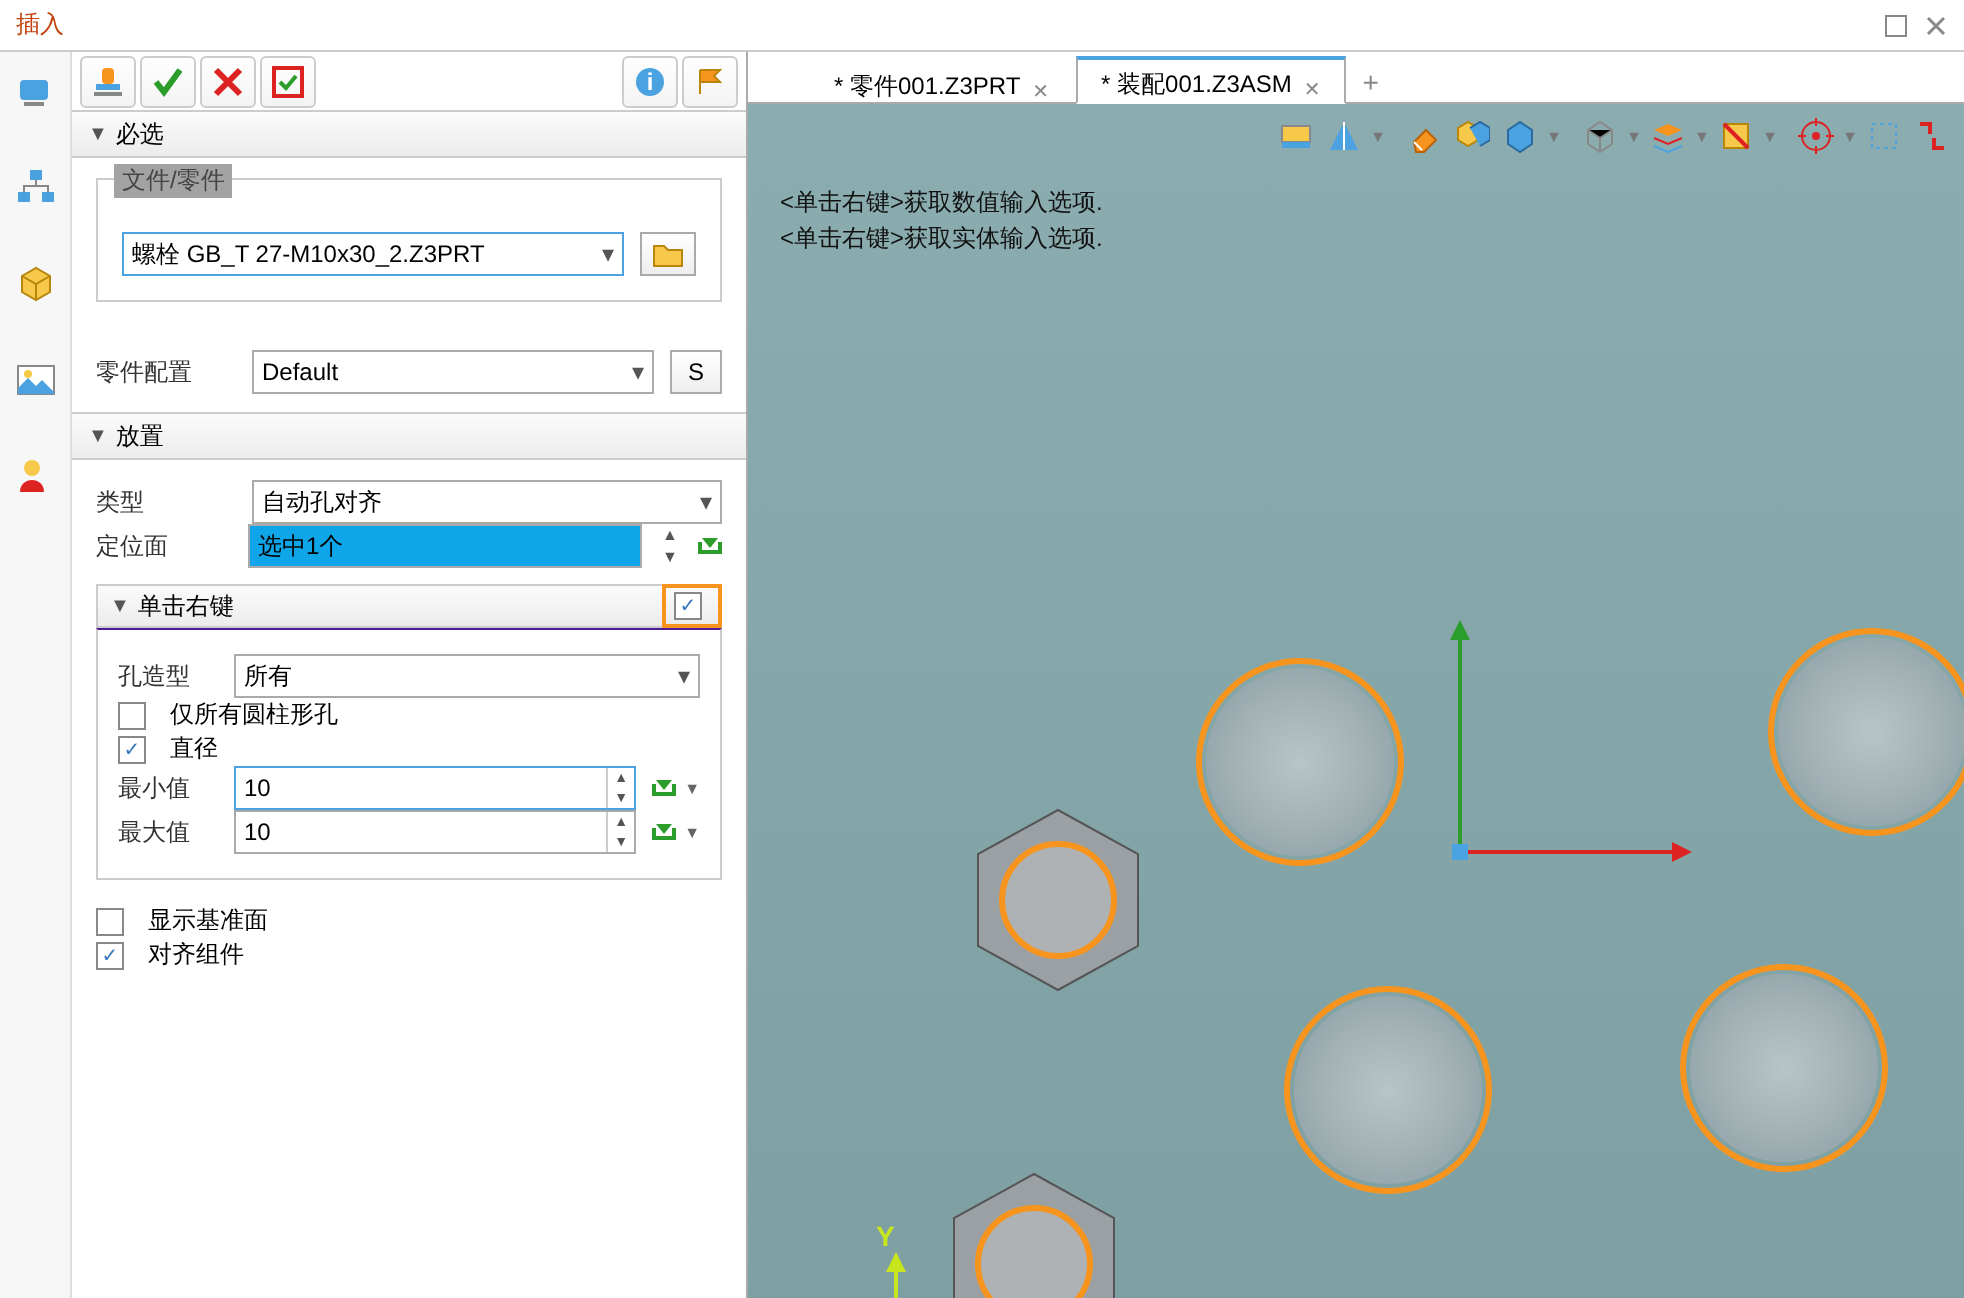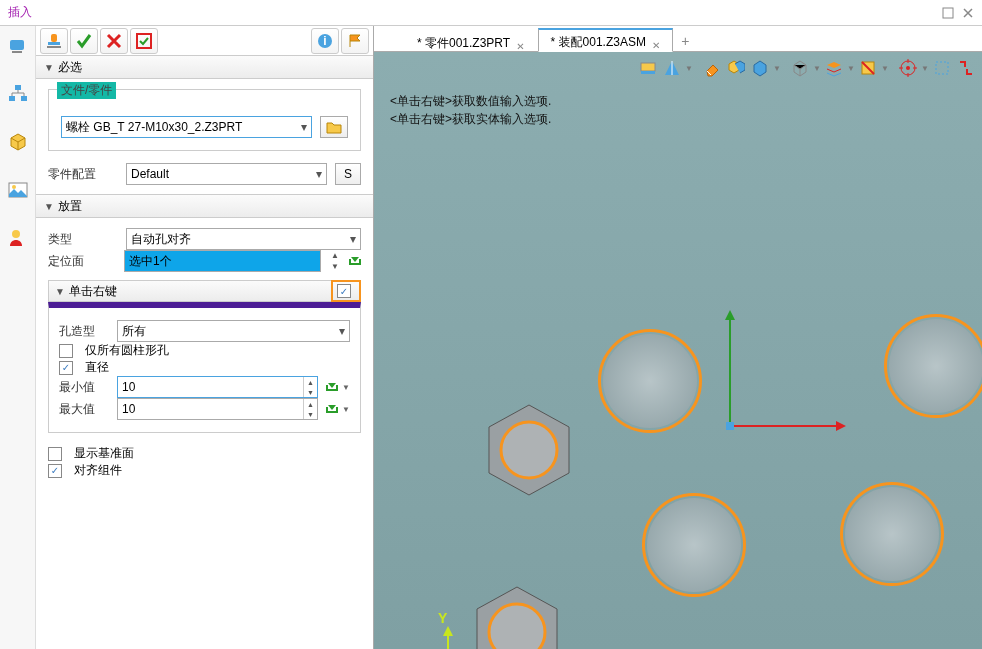--- a/index.html
+++ b/index.html
@@ -1,32 +1,32 @@
 <!DOCTYPE html>
 <html><head>
 <meta charset="utf-8">
 <style>
 *{box-sizing:border-box;margin:0;padding:0;font-family:"Microsoft YaHei","SimSun",sans-serif;font-size:12px}
 body{background:#fff;overflow:hidden;width:982px;height:649px;position:relative}
 .hdr{height:26px;display:flex;align-items:center;padding:0 6px;border-bottom:1px solid #ccc}
-.hdr-title{padding-left:2px;color:#a21caf}
+.hdr-title{padding-left:2px;color:#c2410c}
 .hdr-sp{flex:1}
 .hdr-ic{width:16px;height:16px;margin-left:4px;display:flex;align-items:center;justify-content:center;cursor:pointer;color:#888}
 .main{display:flex;height:623px}
 .iconbar{width:36px;background:#f7f7f7;border-right:1px solid #ddd;display:flex;flex-direction:column;align-items:center;padding-top:8px;gap:24px}
 .iconbar-item{width:24px;height:24px;display:flex;align-items:center;justify-content:center;cursor:pointer}
 .panel{width:338px;border-right:1px solid #aaa;display:flex;flex-direction:column;overflow-y:auto}
 .toolbar{height:30px;display:flex;align-items:center;padding:2px 4px;border-bottom:1px solid #ddd;gap:2px}
 .tb-btn{width:28px;height:26px;border:1px solid #ccc;border-radius:3px;display:flex;align-items:center;justify-content:center;cursor:pointer;background:linear-gradient(#fff,#f3f3f3)}
 .tb-sp{flex:1}
 .section-hdr{background:linear-gradient(#fbfbfb,#ececec);border:1px solid #ccc;border-left:none;border-right:none;height:24px;display:flex;align-items:center;padding:0 8px;cursor:pointer;margin-top:-1px}
 .tri{margin-right:4px;font-size:10px;color:#555}
 .section-body{padding:10px 12px}
 .group-box{border:1px solid #ccc;padding:26px 12px 12px;position:relative;margin-bottom:6px}
-.group-title{position:absolute;top:-8px;left:8px;background:#14b8a6;padding:0 4px;color:#444}
+.group-title{position:absolute;top:-8px;left:8px;background:#a3a3a3;padding:0 4px;color:#444}
 .row{display:flex;align-items:center;margin-bottom:0;gap:8px}
 .row:last-child{margin-bottom:0}
 .lbl{width:70px;color:#333}
 .lbl-narrow{width:50px;color:#333}
 .dd{flex:1;height:22px;border:1px solid #aaa;background:#fff;display:flex;align-items:center;padding:0 4px;cursor:pointer;position:relative}
 .dd::after{content:"▾";position:absolute;right:4px;color:#555}
 .dd-blue{border:1px solid #4aa3e0}
 .folder-btn{width:28px;height:22px;border:1px solid #aaa;background:linear-gradient(#fff,#eee);display:flex;align-items:center;justify-content:center;cursor:pointer}
 .s-btn{width:26px;height:22px;border:1px solid #aaa;background:linear-gradient(#fff,#eee);display:flex;align-items:center;justify-content:center;cursor:pointer}
 .sel-row{display:flex;align-items:center;gap:6px}
@@ -172,21 +172,21 @@
           <div class="dd dd-blue">
               <span>螺栓 GB_T 27-M10x30_2.Z3PRT</span>
             </div>
           <div class="folder-btn">
               <svg width="16" height="14">
                 <path d="M1 3h5l2 2h7v8H1z" fill="#f7c94a" stroke="#b8860b"></path>
               </svg>
             </div>
         </div>
       </div>
-      <div class="row" style="margin-top:12px">
+      <div class="row" style="margin-top:24px">
         <span class="lbl">零件配置</span>
         <div class="dd">
             <span>Default</span>
           </div>
         <div class="s-btn">
             <span>S</span>
           </div>
       </div>
     </div>
 
@@ -221,21 +221,21 @@
       <div style="margin-top:8px">
         <div style="display:flex;gap:0">
           <div class="sub-hdr" style="flex:1;border-right:none">
             <span class="tri">▼</span>
             <span>单击右键</span>
           </div>
           <div class="sub-hdr orange-box" style="width:30px;justify-content:center;padding:0">
             <span class="chk checked"></span>
           </div>
         </div>
-        <div class="filter-body orange-box" style="border-top:6px solid #4c1d95">
+        <div class="filter-body orange-box" style="border-top:1px solid #4c1d95">
           <div class="row">
             <span class="lbl-narrow">孔造型</span>
             <div class="dd">
                 <span>所有</span>
               </div>
           </div>
           <div class="row">
             <span class="chk"></span>
             <span>仅所有圆柱形孔</span>
           </div>

